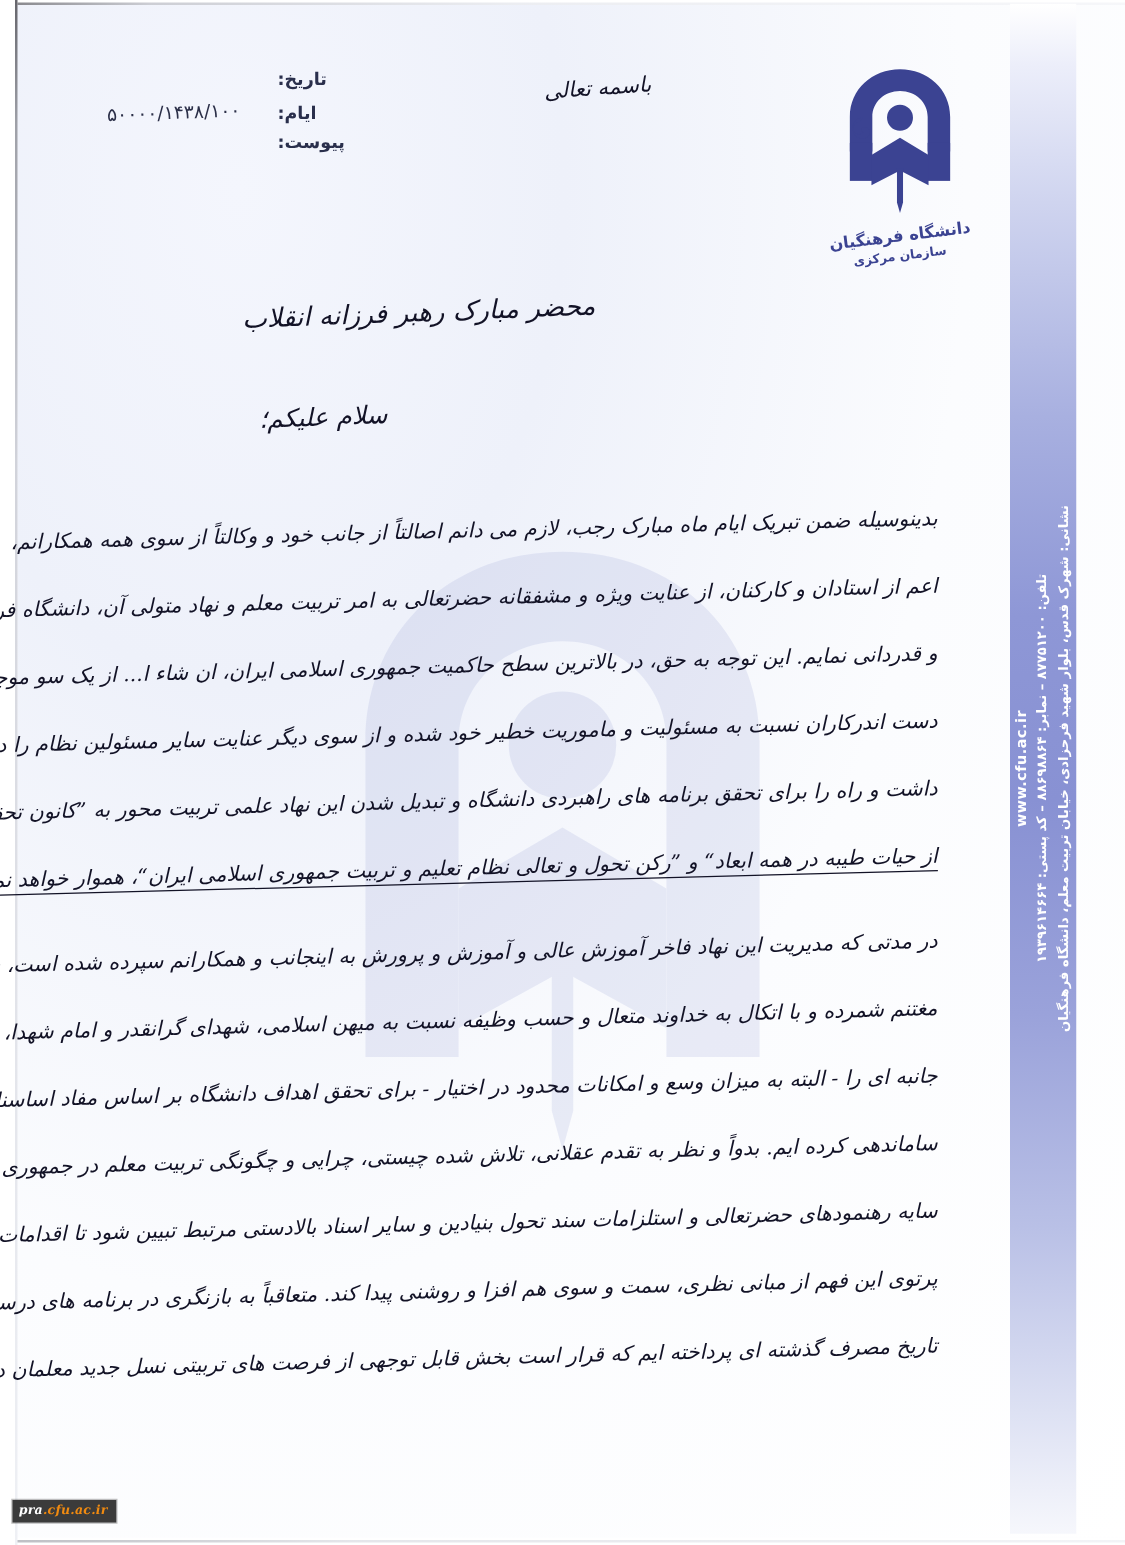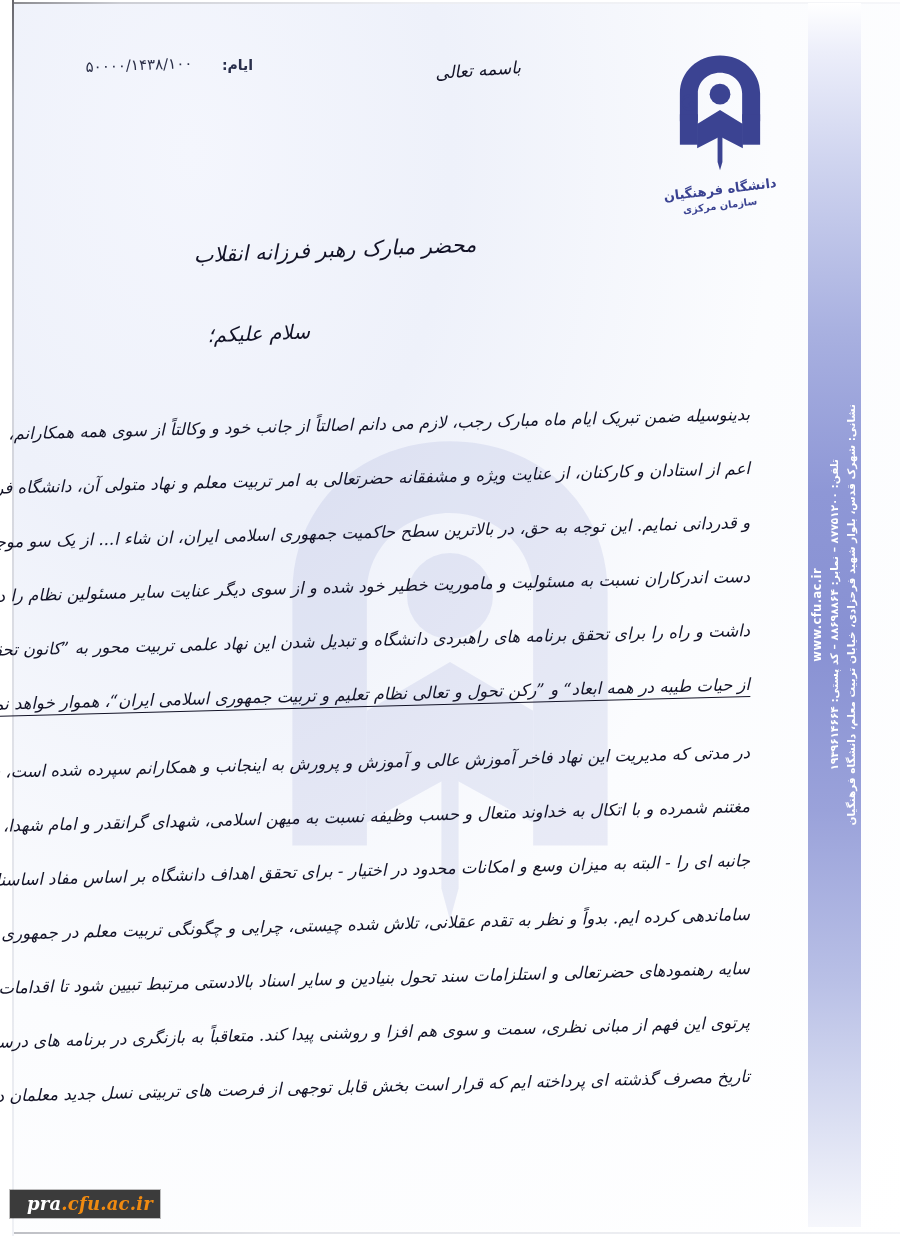--- a/index.html
+++ b/index.html
@@ -231,25 +231,25 @@
   .para .ln.u { text-decoration: underline; text-underline-offset: 6px; }
   .para.p1 { margin-top: 40px; }
   .para.p2 { margin-top: 14px; }
 
   
   .badge {
     position: absolute;
     left: 10px;
     bottom: 18px;
     background: #3b3b3b;
-    padding: 3px 7px 4px 17px;
+    padding: 3px 7px 4px 5px;
     font-family: "DejaVu Serif", "Liberation Serif", serif;
     font-style: italic;
     font-weight: 700;
-    font-size: 18px;
+    font-size: 10px;
     letter-spacing: .2px;
     direction: ltr;
     box-shadow: 0 0 0 1px rgba(0,0,0,.25);
     margin-top: 30px;
   }
   .badge .w { color: #ffffff; }
   .badge .o { color: #f08a10; }
 </style>
 </head>
 <body>
@@ -300,22 +300,30 @@
       </g>
     </svg>
     <div class="logo-name">دانشگاه فرهنگیان</div>
     <div class="logo-sub">سازمان مرکزی</div>
   </div>
 
   <div class="basmala hand">باسمه تعالی</div>
 
   <div class="meta">
     <div class="meta-row">
+      <div class="meta-label">تاریخ:</div>
+      <div class="meta-value"></div>
+    </div>
+    <div class="meta-row">
       <div class="meta-label">ایام:</div>
       <div class="meta-value">۵۰۰۰۰/۱۴۳۸/۱۰۰</div>
+    </div>
+    <div class="meta-row">
+      <div class="meta-label">پیوست:</div>
+      <div class="meta-value"></div>
     </div>
   </div>
 
   <div class="body">
     <div class="addressee hand">محضر مبارک رهبر فرزانه انقلاب</div>
     <div class="greeting hand">سلام علیکم؛</div>
 
     <div class="para p1 hand">
       <span class="ln">بدینوسیله ضمن تبریک ایام ماه مبارک رجب، لازم می دانم اصالتاً از جانب خود و وکالتاً از سوی همه همکارانم،</span>
       <span class="ln">اعم از استادان و کارکنان، از عنایت ویژه و مشفقانه حضرتعالی به امر تربیت معلم و نهاد متولی آن، دانشگاه فرهنگیان، تشکر</span>

